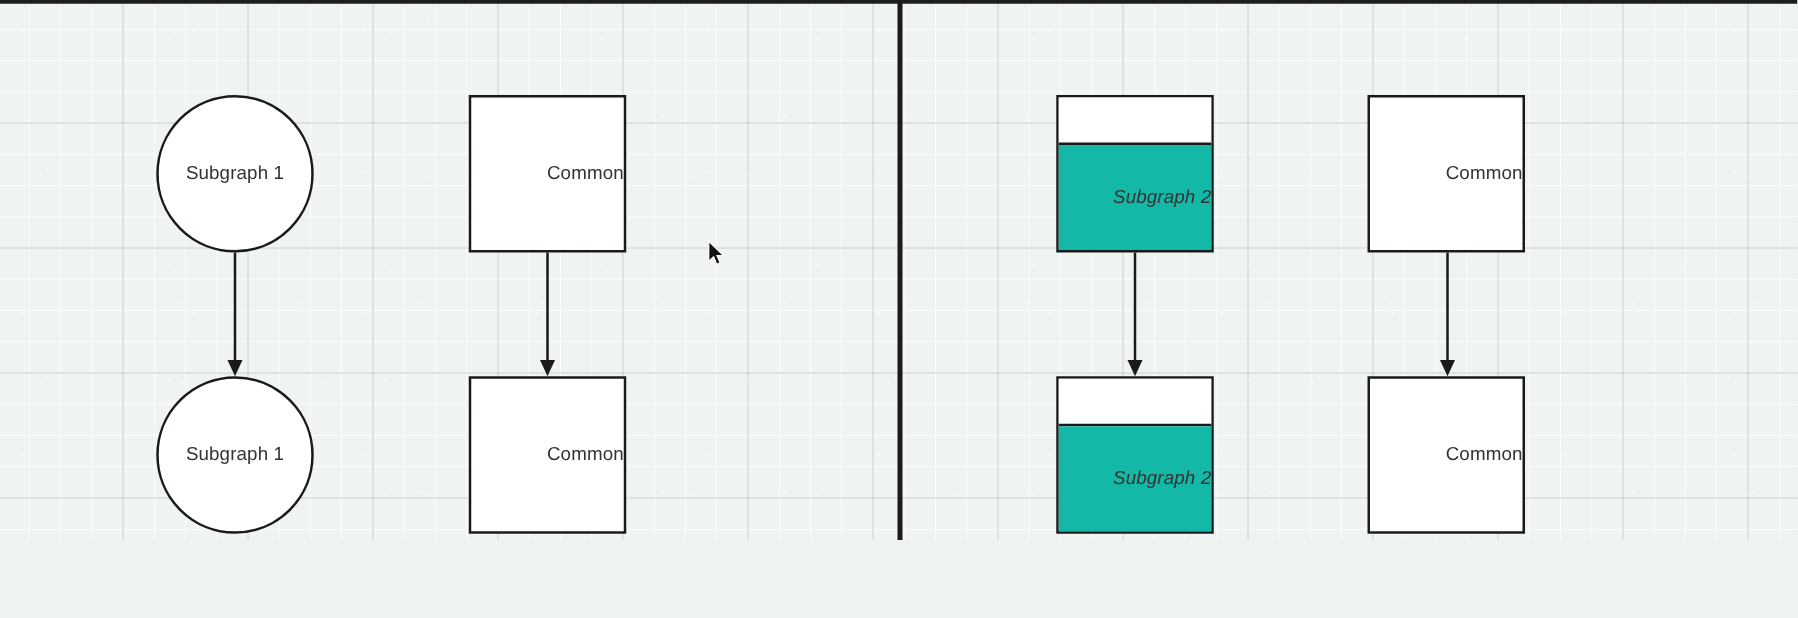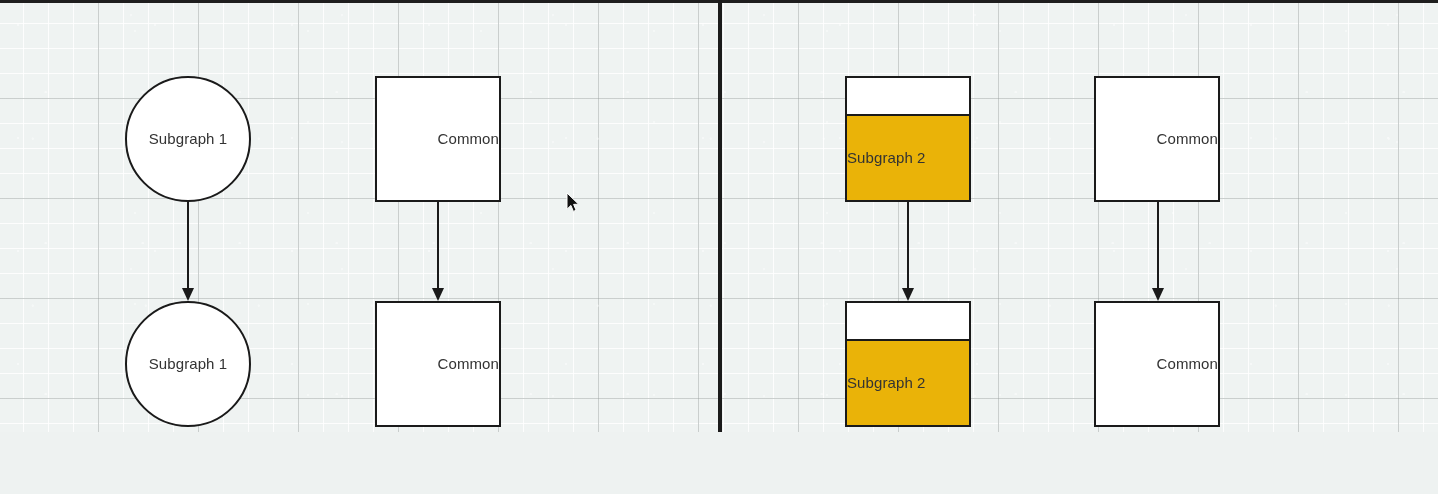--- a/index.html
+++ b/index.html
@@ -97,22 +97,23 @@
   .node.banded .band {
     height: 36px;
     flex: 0 0 36px;
     border-bottom: 2px solid #1a1a1a;
     background: #ffffff;
   }
   .node.banded .band-body {
     flex: 1 1 auto;
     display: flex;
     align-items: center;
-    justify-content: flex-start;
-    background: #eab308;
+    justify-content: flex-end;
+    background: #14b8a6;
+    font-style: italic;
   }
 
   
   .edge {
     position: absolute;
     pointer-events: none;
   }
   .edge .shaft {
     position: absolute;
     left: 0;

